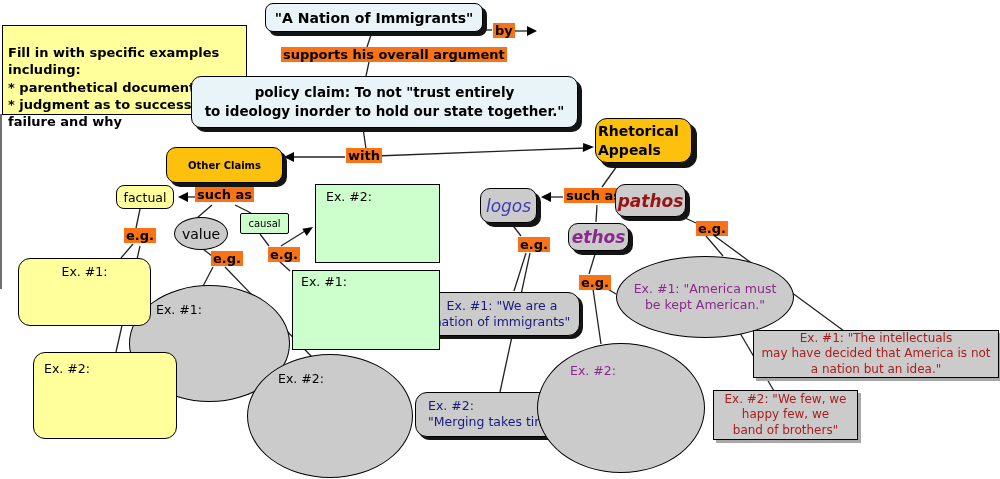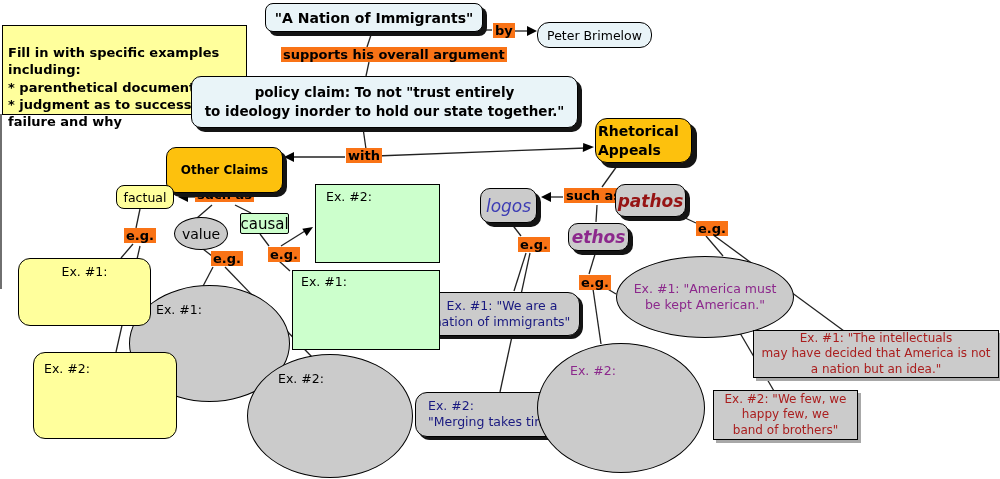--- a/index.html
+++ b/index.html
@@ -104,42 +104,39 @@
   <div class="node rr shadow blue center" style="left:191px;top:76px;width:387px;height:52px;
        font-weight:bold;font-size:13.5px;line-height:19px;">
     <span class="pre">policy claim:  To not "trust entirely
 to ideology inorder to hold our state together."</span>
   </div>
 
   <div class="node rr shadow blue center" style="left:265px;top:3px;width:218px;height:29px;border-radius:8px;
        font-weight:bold;font-size:14px;">
     <span>"A Nation of Immigrants"</span>
   </div>
-  <div class="node rr blue center" style="left:537px;top:22px;width:115px;height:26px;border-radius:12px;font-size:12.5px;">
-    <span>Peter Brimelow</span>
-  </div>
-
-  <div class="node rr shadow gold center" style="left:166px;top:147px;width:117px;height:46px;
-       font-weight:bold;font-size:12px;">
+
+  <div class="node rr shadow gold center" style="left:166px;top:147px;width:117px;height:36px;
+       font-weight:bold;font-size:10px;">
     <span>Other Claims</span>
   </div>
   <div class="node rr gold" style="left:595px;top:118px;width:97px;height:45px;border-radius:12px;
        box-shadow:5px 5px 0 #141414;font-weight:bold;font-size:14px;line-height:19px;padding:3px 0 0 2px;">
     <span class="pre">Rhetorical
 Appeals</span>
   </div>
 
   <div class="node rr yellow center" style="left:116px;top:185px;width:58px;height:24px;border-radius:8px;font-size:12.5px;">
     <span>factual</span>
   </div>
   <div class="node ellipse center" style="left:174px;top:217px;width:54px;height:33px;font-size:14px;">
     <span>value</span>
   </div>
   <div class="node green center" style="left:240px;top:213px;width:49px;height:21px;border:1.2px solid #000;
-       border-radius:2px;font-size:15px;">
+       border-radius:2px;font-size:10px;">
     <span>causal</span>
   </div>
 
   <div class="node ellipse" style="left:129px;top:285px;width:161px;height:117px;">
     <span class="ex-tag" style="left:26px;top:16px;">Ex. #1:</span>
   </div>
 
   <div class="node yellow" style="left:18px;top:258px;width:133px;height:68px;border:1.4px solid #000;
        border-radius:12px;font-size:12.5px;text-align:center;padding-top:5px;">
     <span>Ex. #1:</span>

